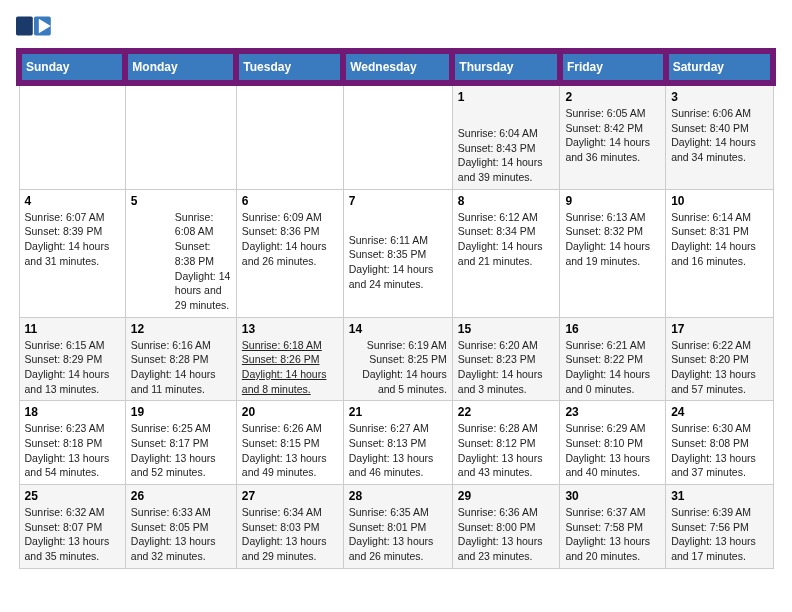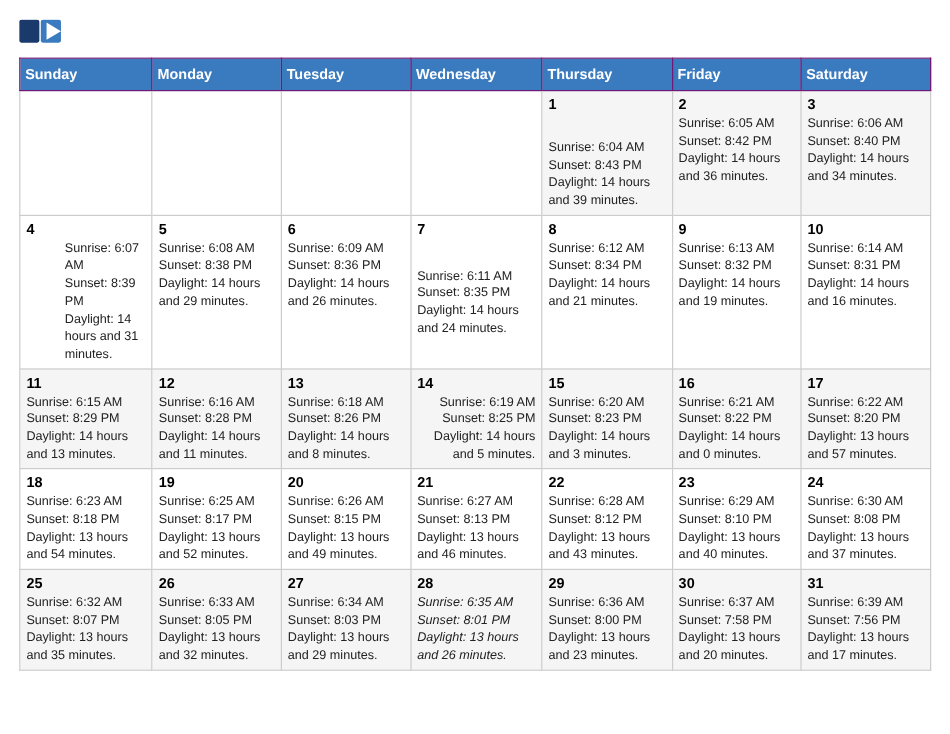--- a/index.html
+++ b/index.html
@@ -42,21 +42,21 @@
       width: 100%;
       border-collapse: collapse;
       font-size: 11px;
     }
     thead th {
       background: #3a7abf;
       color: #fff;
       padding: 6px 4px;
       text-align: left;
       font-size: 12px;
-      border: 1px solid #701a75;
+      border: 6px solid #701a75;
     }
     tbody td {
       border: 1px solid #ccc;
       vertical-align: top;
       padding: 4px 5px;
       width: 113px;
       min-height: 80px;
       background: #fff;
     }
     tbody tr:nth-child(odd) td {
@@ -131,27 +131,27 @@
         <td>
           <span class="day-num">3</span>
           <div class="day-info" style="white-space: pre-line;">Sunrise: 6:06 AM
 Sunset: 8:40 PM
 Daylight: 14 hours and 34 minutes.</div>
         </td>
       </tr>
       <tr>
         <td>
           <span class="day-num">4</span>
-          <div class="day-info" style="white-space: pre-line; margin-left: 32px;">Sunrise: 6:07 AM
+          <div class="day-info" style="white-space: pre-line;">Sunrise: 6:07 AM
 Sunset: 8:39 PM
 Daylight: 14 hours and 31 minutes.</div>
         </td>
         <td>
           <span class="day-num">5</span>
-          <div class="day-info" style="white-space: pre-line;">Sunrise: 6:08 AM
+          <div class="day-info" style="white-space: pre-line; margin-left: 44px;">Sunrise: 6:08 AM
 Sunset: 8:38 PM
 Daylight: 14 hours and 29 minutes.</div>
         </td>
         <td>
           <span class="day-num">6</span>
           <div class="day-info" style="white-space: pre-line;">Sunrise: 6:09 AM
 Sunset: 8:36 PM
 Daylight: 14 hours and 26 minutes.</div>
         </td>
         <td>
@@ -187,21 +187,21 @@
 Daylight: 14 hours and 13 minutes.</div>
         </td>
         <td>
           <span class="day-num">12</span>
           <div class="day-info" style="white-space: pre-line;">Sunrise: 6:16 AM
 Sunset: 8:28 PM
 Daylight: 14 hours and 11 minutes.</div>
         </td>
         <td>
           <span class="day-num">13</span>
-          <div class="day-info" style="white-space: pre-line;">Sunrise: 6:18 AM
+          <div class="day-info" style="white-space: pre-line; text-decoration: underline;">Sunrise: 6:18 AM
 Sunset: 8:26 PM
 Daylight: 14 hours and 8 minutes.</div>
         </td>
         <td>
           <span class="day-num">14</span>
           <div class="day-info" style="white-space: pre-line; text-align: right;">Sunrise: 6:19 AM
 Sunset: 8:25 PM
 Daylight: 14 hours and 5 minutes.</div>
         </td>
         <td>
@@ -281,21 +281,21 @@
 Daylight: 13 hours and 32 minutes.</div>
         </td>
         <td>
           <span class="day-num">27</span>
           <div class="day-info" style="white-space: pre-line;">Sunrise: 6:34 AM
 Sunset: 8:03 PM
 Daylight: 13 hours and 29 minutes.</div>
         </td>
         <td>
           <span class="day-num">28</span>
-          <div class="day-info" style="white-space: pre-line; font-style: italic;">Sunrise: 6:35 AM
+          <div class="day-info" style="white-space: pre-line;">Sunrise: 6:35 AM
 Sunset: 8:01 PM
 Daylight: 13 hours and 26 minutes.</div>
         </td>
         <td>
           <span class="day-num">29</span>
           <div class="day-info" style="white-space: pre-line;">Sunrise: 6:36 AM
 Sunset: 8:00 PM
 Daylight: 13 hours and 23 minutes.</div>
         </td>
         <td>

